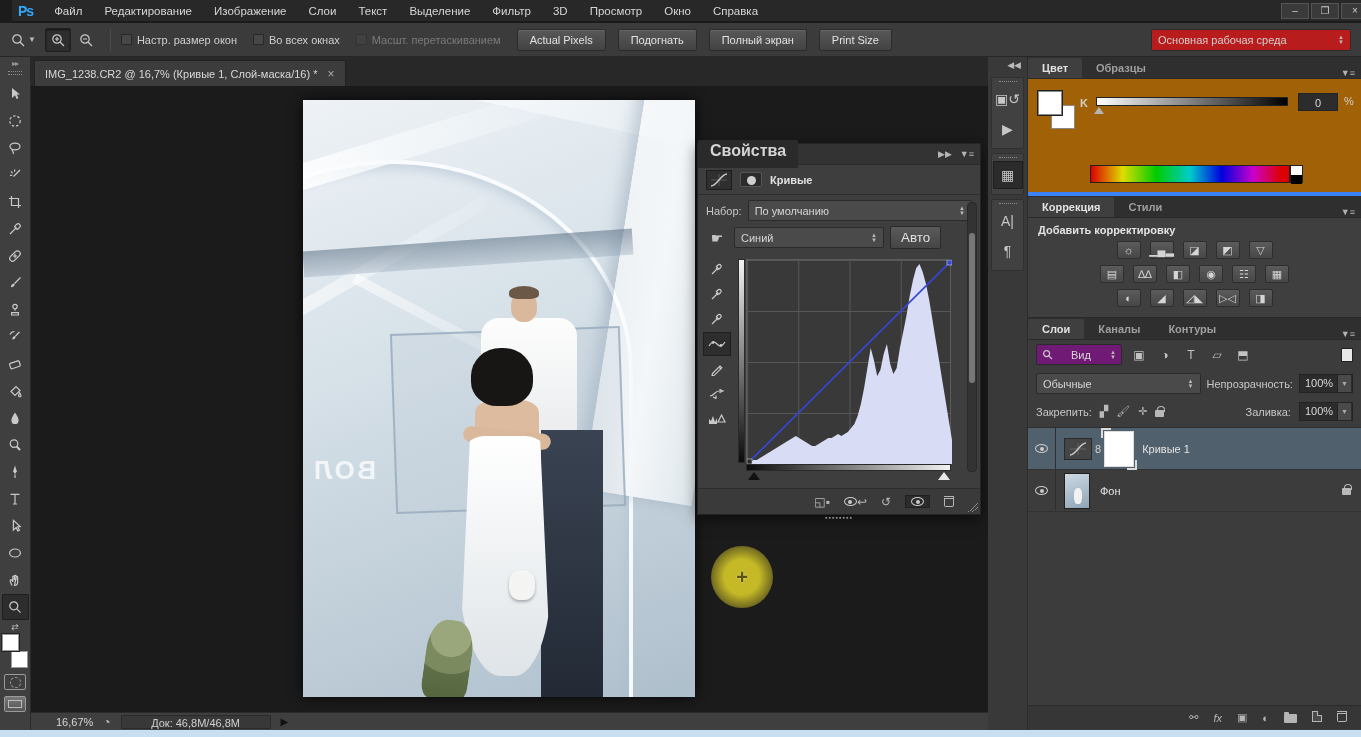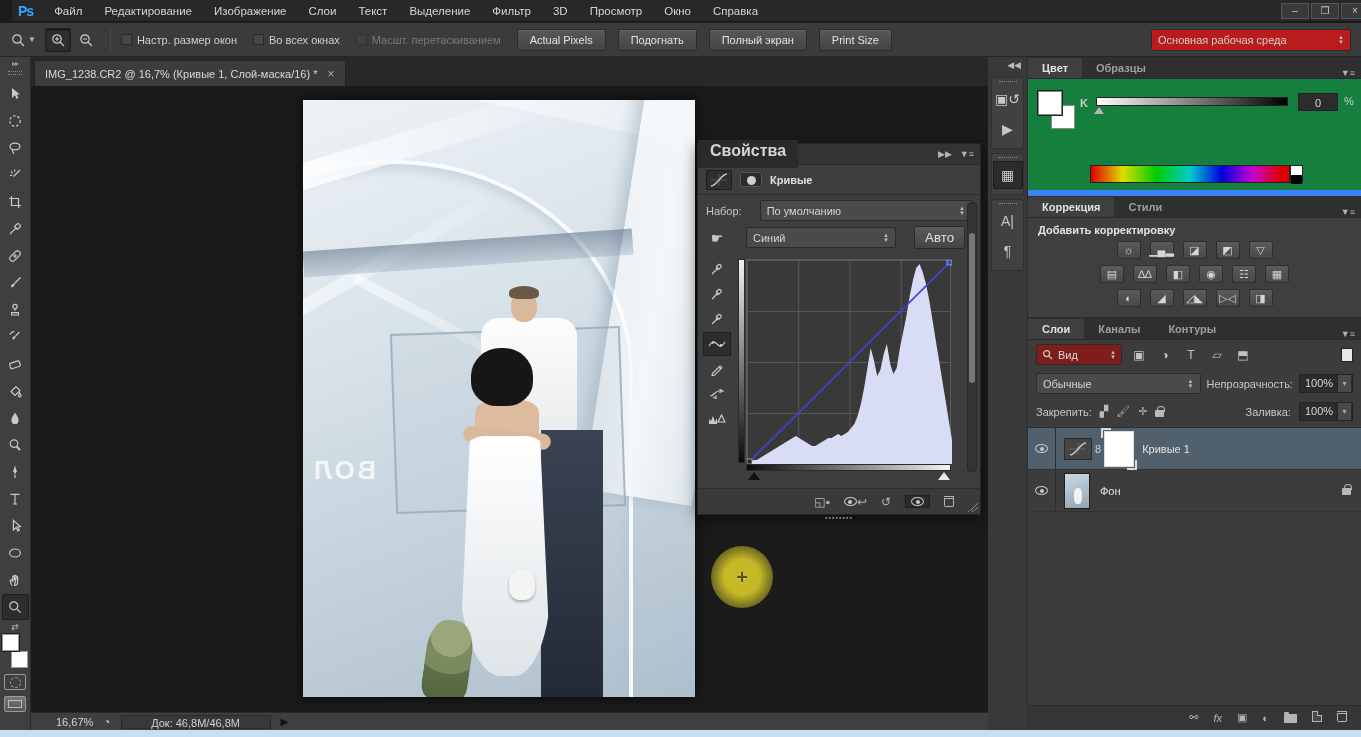--- a/index.html
+++ b/index.html
@@ -107,21 +107,21 @@
   .props { position:absolute; left:697px; top:143px; width:284px; height:372px; background:#3e3e3e;
            border:1px solid #242424; box-shadow:0 4px 14px rgba(0,0,0,.55); }
   .props-tabrow { height:21px; background:#333; display:flex; align-items:center; border-bottom:1px solid #2a2a2a; }
   .props-tab { background:#2a2a2a; height:28px; line-height:21px; padding:0 12px; color:#d5d5d5; font-weight:bold; font-size:16px; }
   .props-tabrow .right-icons { margin-left:auto; display:flex; gap:8px; padding-right:6px; color:#b5b5b5; font-size:9px; }
   .props-header { height:30px; display:flex; align-items:center; gap:8px; padding:0 8px; border-bottom:1px solid #2e2e2e; }
   .curves-btn { width:26px; height:20px; background:#2f2f2f; border:1px solid #1e1e1e; display:flex; align-items:center; justify-content:center; }
   .maskchip { width:22px; height:15px; background:#2b2b2b; border:1px solid #555; border-radius:2px; position:relative; }
   .maskchip::after { content:''; position:absolute; left:6px; top:2.5px; width:9px; height:9px; background:#cfcfcf; border-radius:50%; }
   .props-title { font-weight:bold; color:#e0e0e0; }
-  .row { display:flex; align-items:center; gap:18px; padding:5px 8px 0 8px; }
+  .row { display:flex; align-items:center; gap:6px; padding:5px 8px 0 8px; }
   .lbl { color:#c7c7c7; }
   .pselect { height:21px; background:#4a4a4a; border:1px solid #2a2a2a; border-radius:2px; display:flex; align-items:center; padding:0 6px; color:#d6d6d6; flex:1; }
   .hand-ico { width:22px; text-align:center; color:#c5c5c5; font-size:14px; }
   .auto-btn { background:linear-gradient(#5a5a5a,#454545); border:1px solid #2a2a2a; border-radius:2px; color:#e0e0e0; padding:3px 10px; }
   .curve-zone { position:absolute; left:0; top:112px; width:284px; height:222px; }
   .cv-tools { position:absolute; left:2px; top:0; width:34px; }
   .cv-tool { width:28px; height:24px; margin:1px auto; display:flex; align-items:center; justify-content:center; color:#c3c3c3; }
   .cv-tool.active { background:#2d2d2d; box-shadow:inset 0 0 0 1px #1e1e1e; }
   .grad-v { position:absolute; left:40px; top:3px; width:7px; height:204px; background:linear-gradient(#f2f2f2,#0c0c0c); border:1px solid #2a2a2a; }
   .grad-h { position:absolute; left:48px; top:208px; width:205px; height:7px; background:linear-gradient(90deg,#0c0c0c,#f2f2f2); border:1px solid #2a2a2a; }
@@ -158,21 +158,21 @@
   .dock-ico { width:30px; height:28px; margin:2px auto; display:flex; align-items:center; justify-content:center; color:#c7c7c7; font-size:14px; border-radius:2px; }
   .dock-ico.active { background:#2b2b2b; box-shadow:inset 0 0 0 1px #1d1d1d; }
 
   
   .rightcol { position:absolute; left:1028px; top:57px; width:333px; height:673px; background:#3c3c3c; }
   .ptabs { height:22px; background:#2f2f2f; display:flex; align-items:flex-end; border-bottom:1px solid #2a2a2a; }
   .ptab { padding:4px 14px; color:#9f9f9f; font-weight:bold; font-size:11px; }
   .ptab.active { background:#3f3f3f; color:#e2e2e2; border-radius:2px 2px 0 0; }
   .ptabs .pmenu { margin-left:auto; color:#b3b3b3; font-size:9px; padding-right:6px; }
 
-  .color-panel { position:relative; height:139px; border-bottom:6px solid #3b82f6; background:#15803d; }
+  .color-panel { position:relative; height:139px; border-bottom:4px solid #3b82f6; background:#a16207; }
   .cp-swatches { position:absolute; left:10px; top:34px; width:36px; height:40px; }
   .cp-swatch { position:absolute; width:24px; height:24px; background:#fff; border:1px solid #8a8a8a; }
   .cp-swatch.fg { left:0; top:0; z-index:2; box-shadow:0 0 0 1px #1f1f1f; }
   .cp-swatch.bg { left:13px; top:14px; }
   .k-label { position:absolute; left:52px; top:40px; color:#cfcfcf; font-weight:bold; }
   .k-slider { position:absolute; left:68px; top:40px; width:192px; height:9px; background:linear-gradient(90deg,#fff,#000); border:1px solid #222; }
   .k-thumb { position:absolute; left:66px; top:50px; width:0; height:0; border-left:5px solid transparent; border-right:5px solid transparent; border-bottom:7px solid #b5b5b5; }
   .k-val { position:absolute; left:270px; top:36px; width:40px; height:18px; background:#2c2c2c; border:1px solid #232323; color:#d8d8d8; text-align:center; line-height:18px; }
   .k-unit { position:absolute; left:316px; top:38px; color:#cfcfcf; }
   .spectrum { position:absolute; left:62px; top:108px; width:200px; height:18px; border:1px solid #222;
@@ -181,21 +181,21 @@
   .spec-bw .w { height:9px; background:#fff; } .spec-bw .b { height:9px; background:#000; }
 
   .adj-panel { position:relative; height:122px; border-bottom:1px solid #2a2a2a; background:#3f3f3f; }
   .adj-head { padding:6px 10px 2px 10px; font-weight:bold; color:#e3e3e3; }
   .adj-row { display:flex; justify-content:center; gap:9px; padding:3px 0; }
   .adj-ico { width:24px; height:18px; background:linear-gradient(#5b5b5b,#474747); border:1px solid #2e2e2e; border-radius:2px;
              color:#d5d5d5; font-size:11px; display:flex; align-items:center; justify-content:center; }
 
   .layers-panel { position:relative; height:411px; background:#3c3c3c; }
   .lp-filter { display:flex; align-items:center; gap:8px; padding:4px 8px; }
-  .lp-kind { width:86px; height:21px; background:#7f1d1d; border:1px solid #2a2a2a; border-radius:2px; display:flex; align-items:center; gap:5px; padding:0 5px; color:#d6d6d6; }
+  .lp-kind { width:86px; height:21px; background:#701a75; border:1px solid #2a2a2a; border-radius:2px; display:flex; align-items:center; gap:18px; padding:0 5px; color:#d6d6d6; }
   .lp-fico { color:#c3c3c3; font-size:12px; width:18px; text-align:center; }
   .lp-toggle { margin-left:auto; width:12px; height:14px; background:#e8e8e8; border:1px solid #222; }
   .lp-blend { display:flex; align-items:center; gap:6px; padding:4px 8px; }
   .blend-sel { width:168px; height:21px; background:#4a4a4a; border:1px solid #2a2a2a; border-radius:2px; display:flex; align-items:center; padding:0 6px; color:#d6d6d6; }
   .val-box { height:19px; background:#2c2c2c; border:1px solid #232323; color:#d8d8d8; padding:0 5px; line-height:19px; display:flex; align-items:center; gap:4px; }
   .val-box .dd { font-size:7px; color:#aaa; background:#4a4a4a; padding:1px 3px; margin-right:-4px; border-left:1px solid #232323; height:17px; display:flex; align-items:center; }
   .lp-lock { display:flex; align-items:center; gap:8px; padding:4px 8px 6px 8px; border-bottom:1px solid #2e2e2e; }
   .lock-ico { color:#b9b9b9; font-size:11px; }
   .css-lock { display:inline-block; width:9px; height:7px; background:#b9b9b9; border-radius:1px; position:relative; margin-top:4px; }
   .css-lock::before { content:''; position:absolute; left:1.5px; top:-4px; width:6px; height:5px; border:1.5px solid #b9b9b9; border-bottom:none; border-radius:4px 4px 0 0; }

